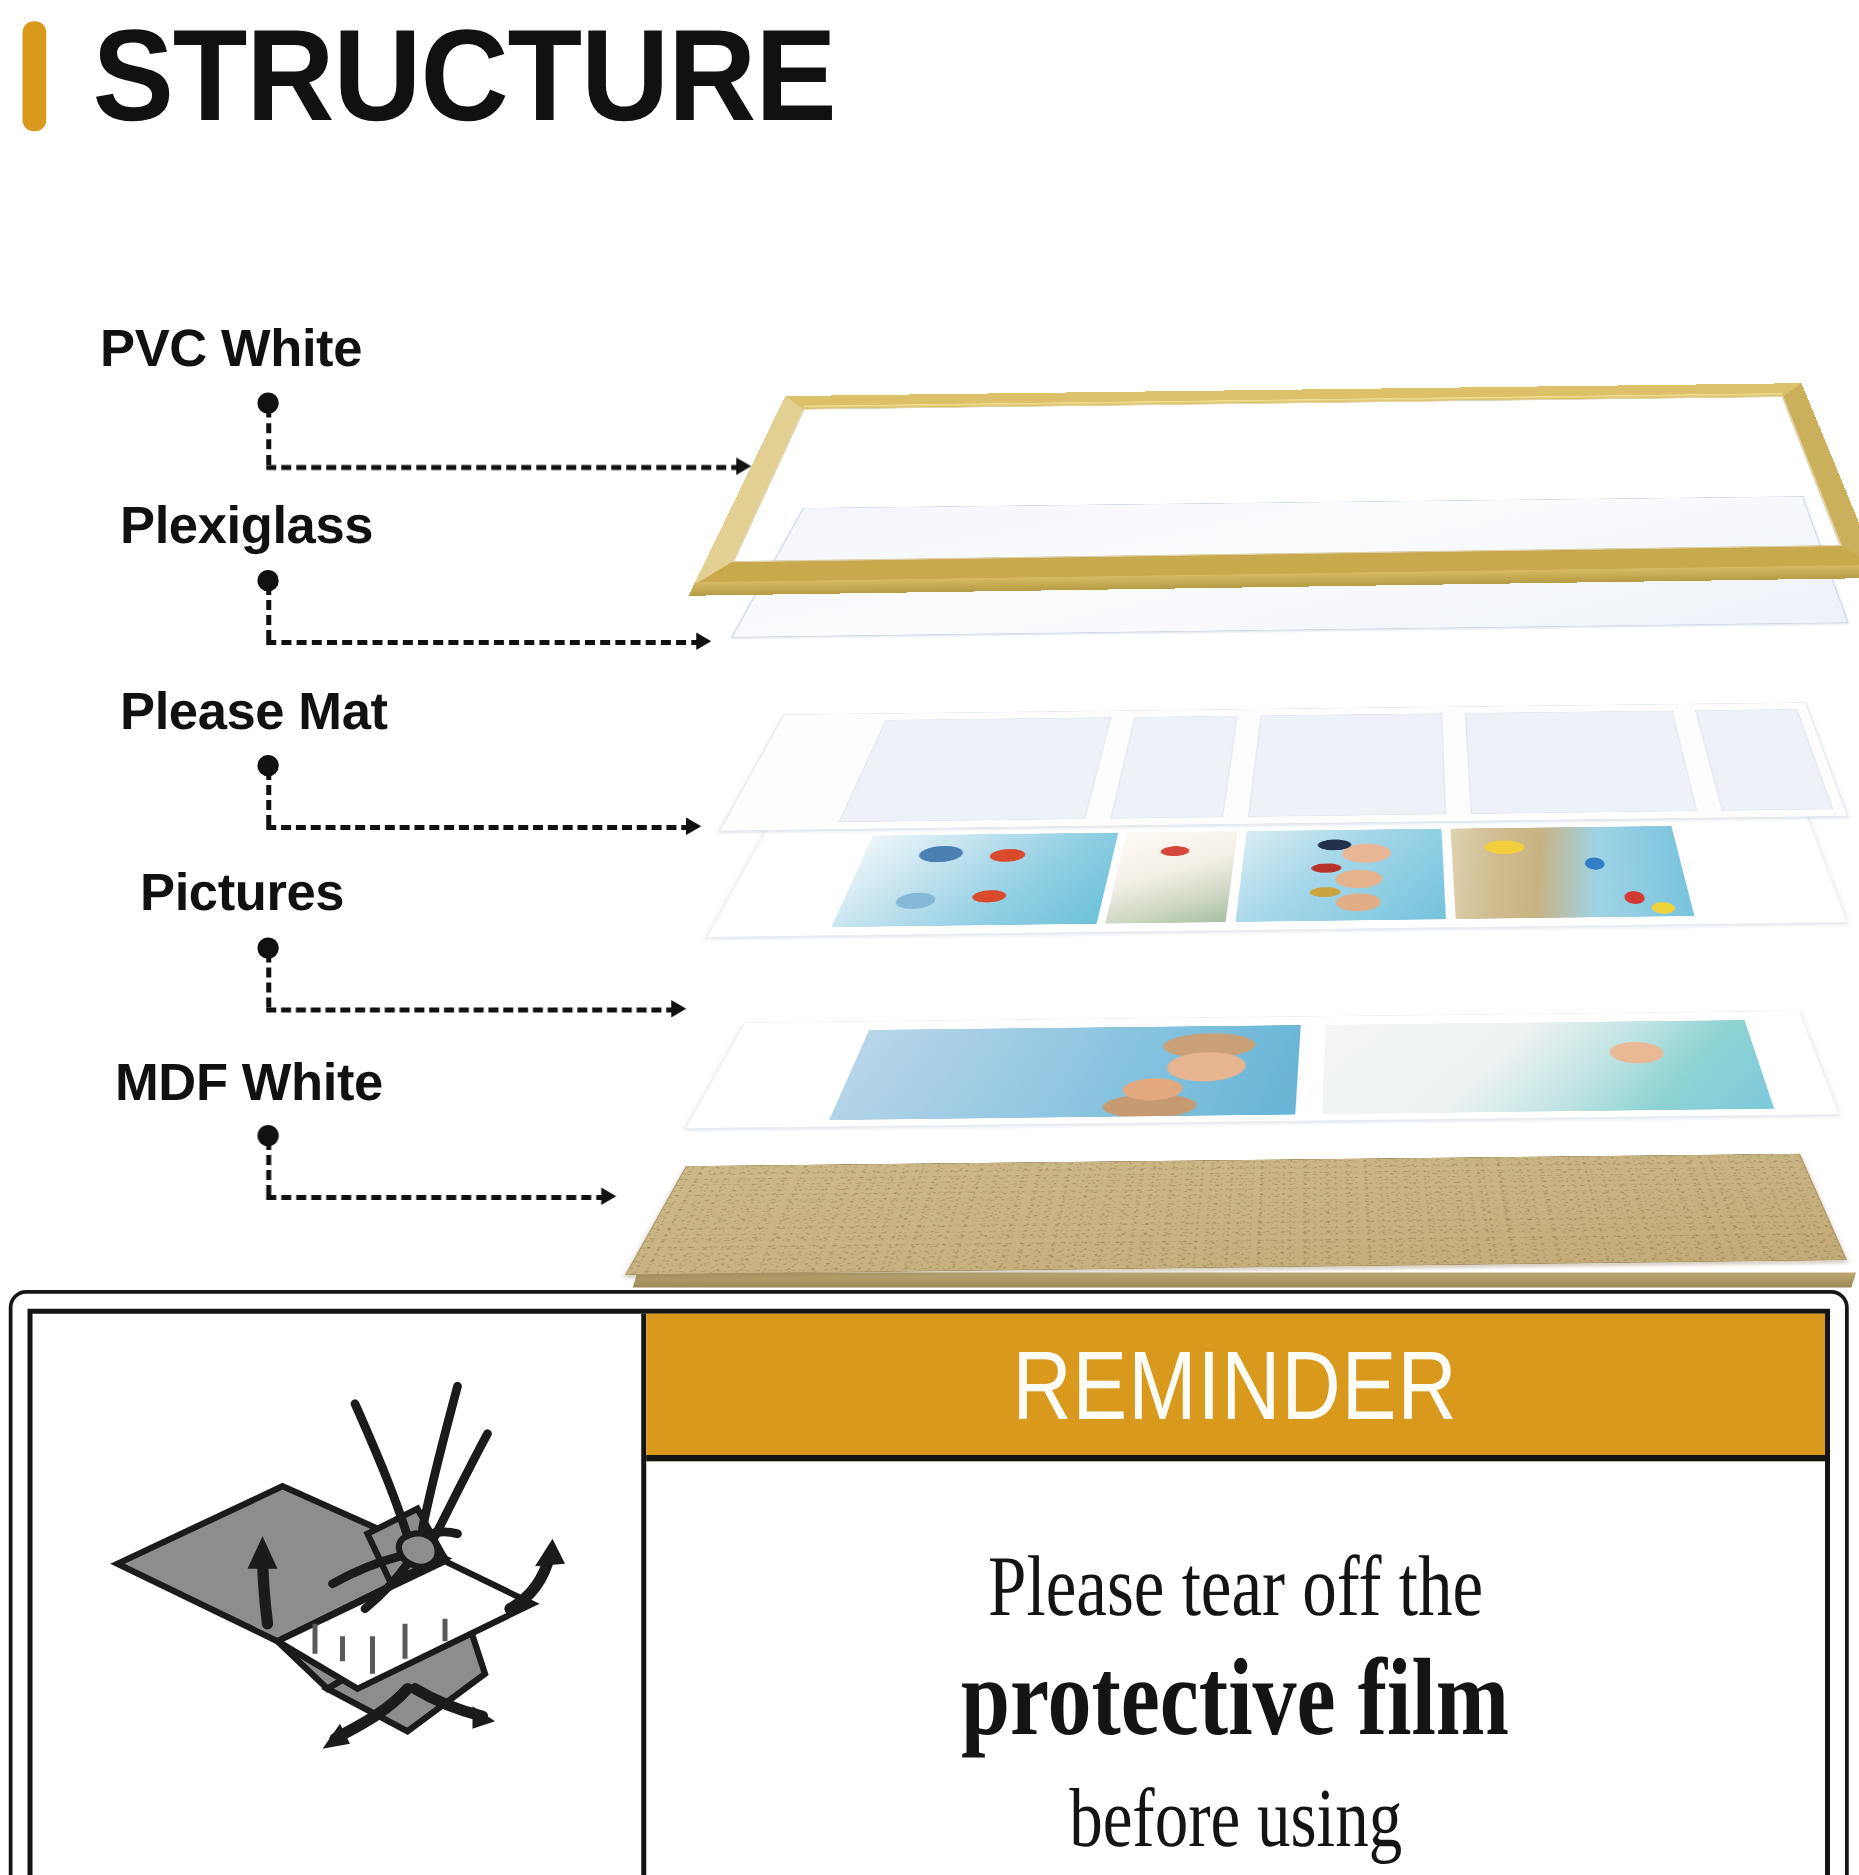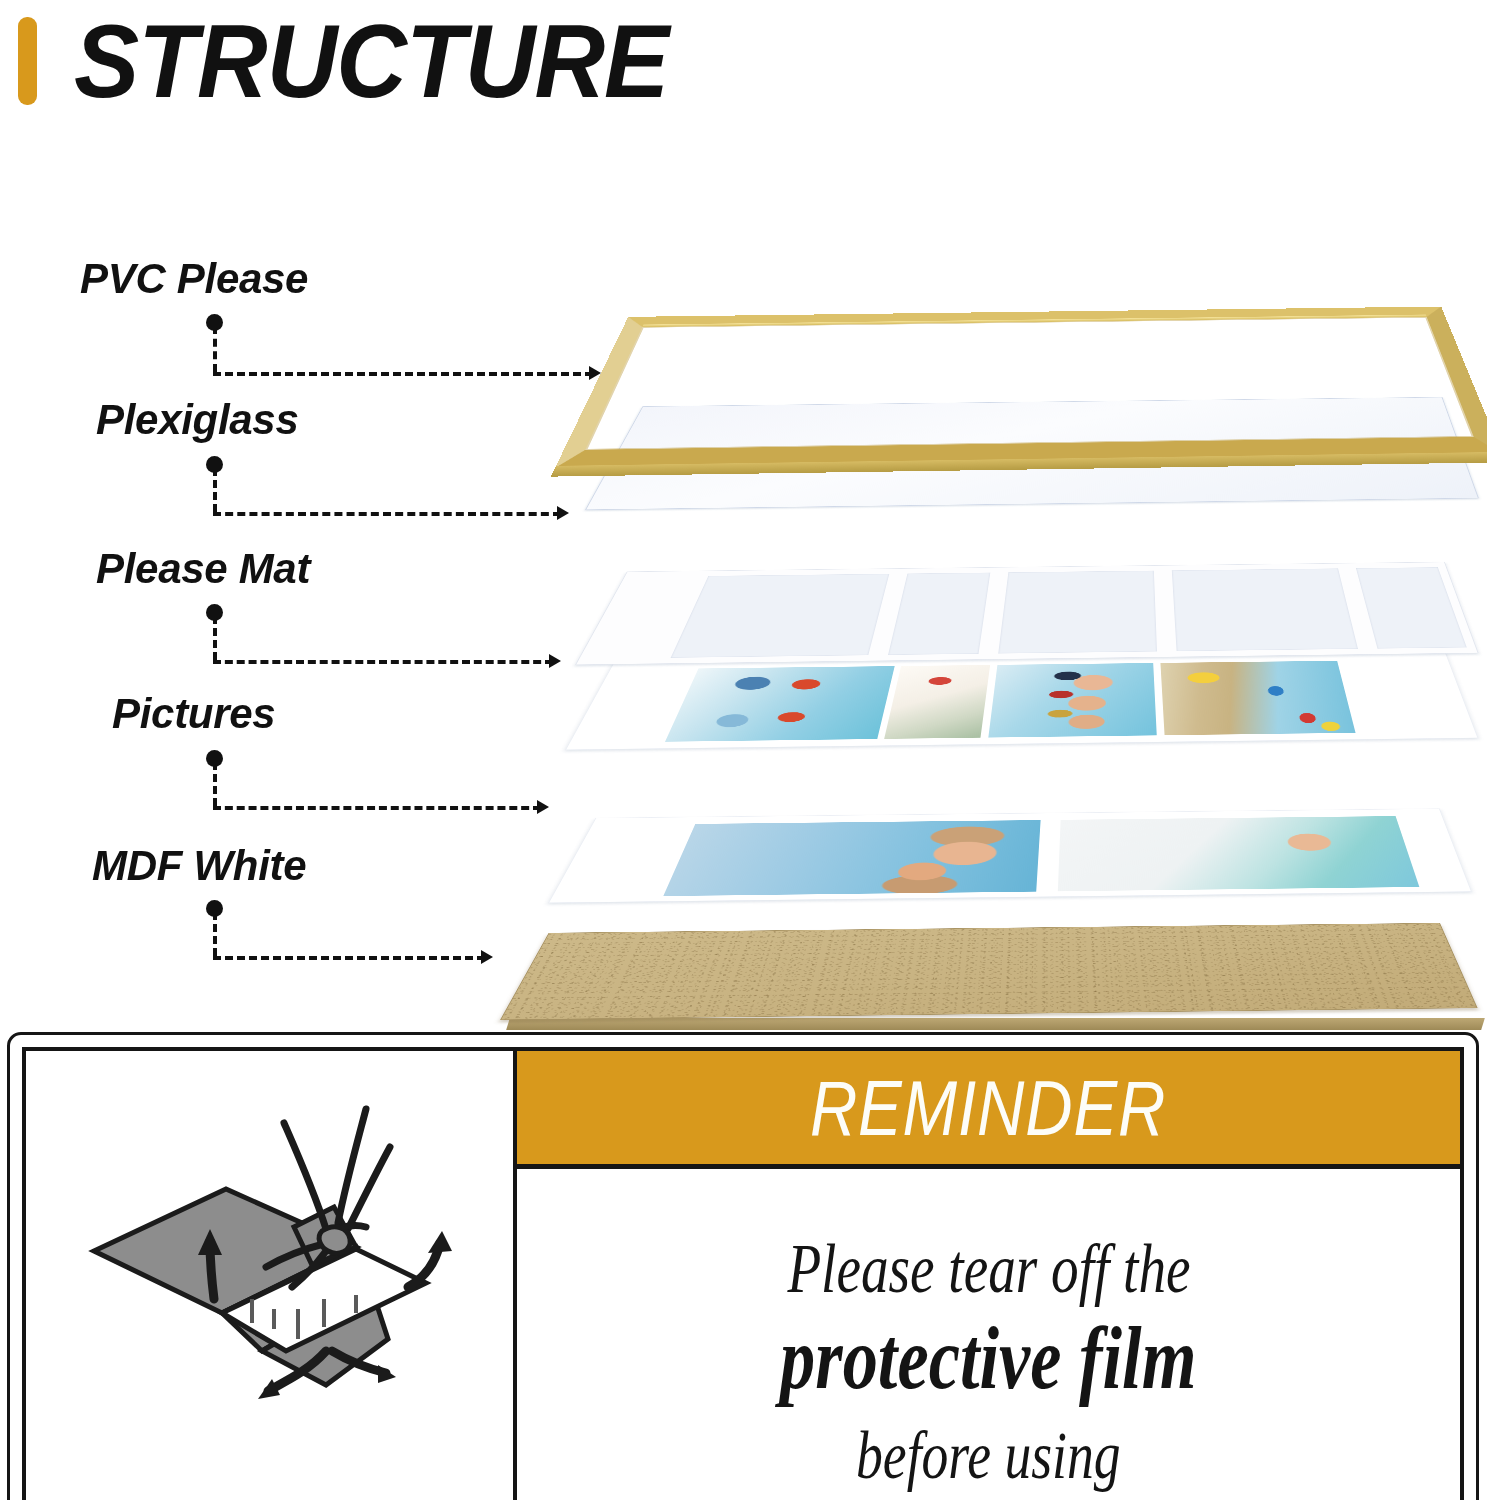--- a/index.html
+++ b/index.html
@@ -3,21 +3,21 @@
 <meta charset="utf-8">
 <title>Structure Infographic</title>
 <style>
   * { box-sizing: border-box; margin: 0; padding: 0; }
   html, body {
     width: 1487px; height: 1500px;
     background: #ffffff;
     font-family: "Liberation Sans", sans-serif;
     overflow: hidden;
   }
-  #page { position: relative; width: 1487px; height: 1500px; background:#fff;font-style:italic; }
+  #page { position: relative; width: 1487px; height: 1500px; background:#fff; }
 
   
   #title-row { position:absolute; left:0; top:0; width:1487px; height:130px; }
   #title-accent {
     position:absolute; left:18px; top:17px; width:19px; height:88px;
     background:#d8991c; border-radius:9px;
   }
   #title-text {
     position:absolute; left:74px; top:5px;
     font-size:104px; line-height:112px;
@@ -270,21 +270,21 @@
 
     <div class="layer" id="layer-frame">
       <div class="fr-outer">
         <div class="frame-rect"></div>
         <div class="frame-inner-glint"></div>
         <div class="frame-bot-face"></div>
       </div>
     </div>
 
     <div class="callout">
-      <div class="lbl" style="left:80px; top:125px;">PVC Please</div>
+      <div class="lbl" style="left:80px; top:125px;">PVC White</div>
       <div class="dot" style="left:206px; top:184px;"></div>
       <div class="vline" style="left:213px; top:196px; height:46px;"></div>
       <div class="hline" style="left:213px; top:242px; width:380px;"></div>
       <div class="arrow" style="left:589px; top:236px;"></div>
     </div>
 
     <div class="callout">
       <div class="lbl" style="left:96px; top:266px;">Plexiglass</div>
       <div class="dot" style="left:206px; top:326px;"></div>
       <div class="vline" style="left:213px; top:338px; height:44px;"></div>

